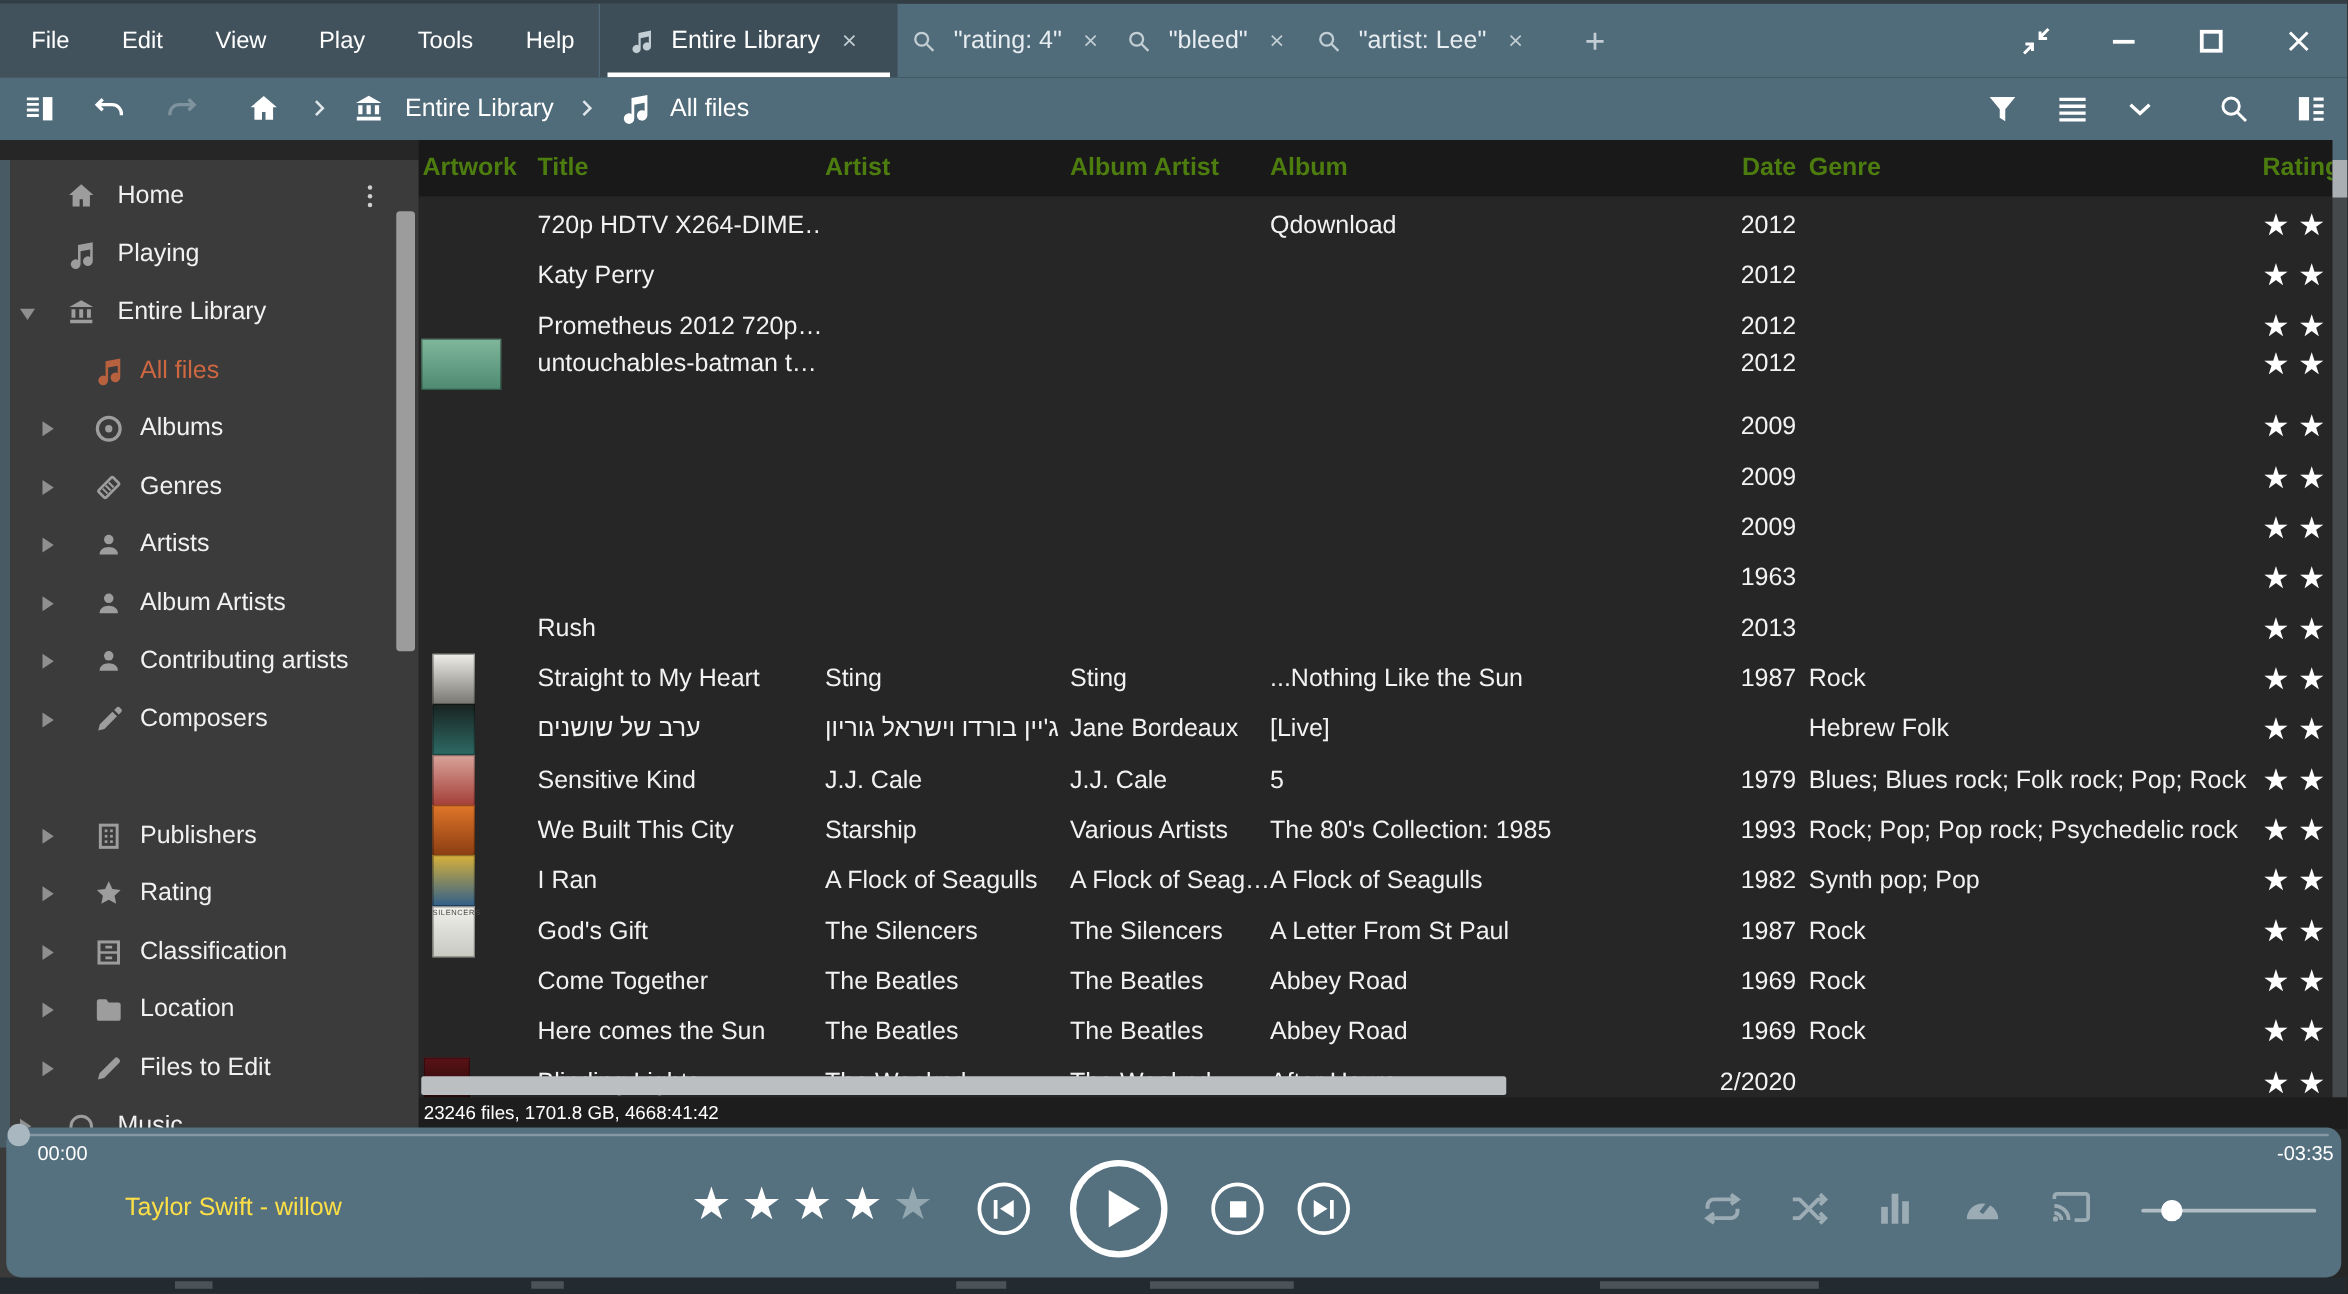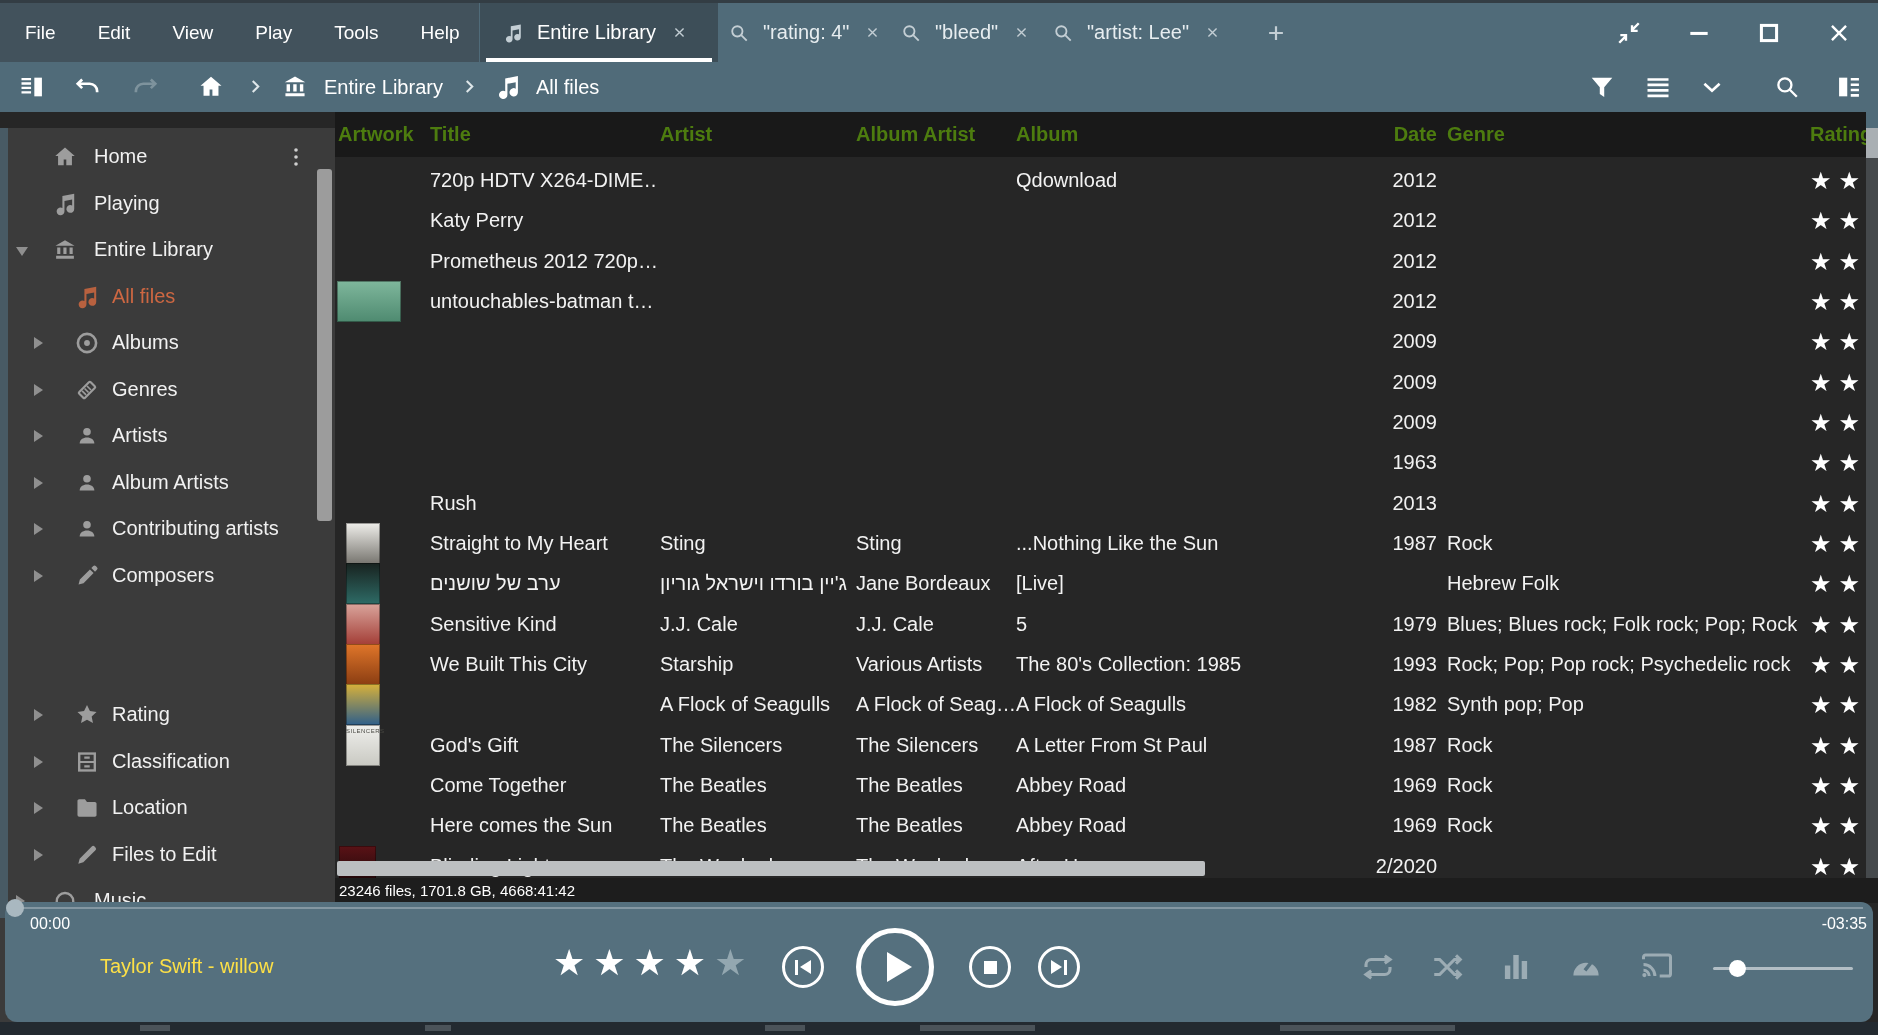--- a/index.html
+++ b/index.html
@@ -366,20 +366,35 @@
     </div>
     <div class="side-item" style="top: 424.5px;">
       <span class="tri col" style="left: 34px;"></span>
       <span class="sic" style="left: 74px;">
         <svg viewBox="0 0 24 24" fill="currentColor">
           <path d="M4.2 19.8l1.2-4.6 9.3-9.3 3.4 3.4-9.3 9.3zM16 4.6l1.8-1.8a1.6 1.6 0 0 1 2.3 0l1.1 1.1a1.6 1.6 0 0 1 0 2.3L19.4 8z"></path>
         </svg>
       </span>
       <span class="slb" style="left: 112px;">Composers</span>
     </div>
+    <div class="side-item" style="top: 517.5px;">
+      <span class="tri col" style="left: 34px;"></span>
+      <span class="sic" style="left: 74px;">
+        <svg viewBox="0 0 24 24" fill="currentColor">
+          <rect x="5.8" y="3.8" width="12.4" height="16.4" fill="none" stroke="currentColor" stroke-width="2.2"></rect>
+          <rect x="9" y="7" width="2" height="2"></rect>
+          <rect x="13" y="7" width="2" height="2"></rect>
+          <rect x="9" y="11" width="2" height="2"></rect>
+          <rect x="13" y="11" width="2" height="2"></rect>
+          <rect x="9" y="15" width="2" height="2"></rect>
+          <rect x="13" y="15" width="2" height="2"></rect>
+        </svg>
+      </span>
+      <span class="slb" style="left: 112px;">Publishers</span>
+    </div>
     <div class="side-item" style="top: 564px;">
       <span class="tri col" style="left: 34px;"></span>
       <span class="sic" style="left: 74px;">
         <svg viewBox="0 0 24 24" fill="currentColor">
           <path d="M12 2.8l2.7 5.6 6.1.8-4.5 4.2 1.2 6-5.5-3-5.5 3 1.2-6L3.2 9.2l6.1-.8z"></path>
         </svg>
       </span>
       <span class="slb" style="left: 112px;">Rating</span>
     </div>
     <div class="side-item" style="top: 610.5px;">
@@ -445,21 +460,21 @@
     <div class="row" style="top: 43px;">
       <div class="cell c-title">Katy Perry</div>
       <div class="cell c-date">2012</div>
       <div class="cell c-rating">★★</div>
     </div>
     <div class="row" style="top: 84px;">
       <div class="cell c-title">Prometheus 2012 720p…</div>
       <div class="cell c-date">2012</div>
       <div class="cell c-rating">★★</div>
     </div>
-    <div class="row" style="top: 124px;">
+    <div class="row" style="top: 114px;">
       <div class="art" style="left: 2px; width: 64px; background: linear-gradient(rgb(127, 183, 156), rgb(78, 138, 112));"></div>
       <div class="cell c-title">untouchables-batman t…</div>
       <div class="cell c-date">2012</div>
       <div class="cell c-rating">★★</div>
     </div>
     <div class="row" style="top: 164px;">
       <div class="cell c-date">2009</div>
       <div class="cell c-rating">★★</div>
     </div>
     <div class="row" style="top: 205px;">
@@ -513,20 +528,21 @@
       <div class="cell c-title">We Built This City</div>
       <div class="cell c-artist">Starship</div>
       <div class="cell c-aartist">Various Artists</div>
       <div class="cell c-album">The 80's Collection: 1985</div>
       <div class="cell c-date">1993</div>
       <div class="cell c-genre">Rock; Pop; Pop rock; Psychedelic rock</div>
       <div class="cell c-rating">★★</div>
     </div>
     <div class="row" style="top: 527px;">
       <div class="art" style="left: 11px; width: 34px; background: linear-gradient(rgb(216, 177, 58), rgb(47, 95, 138));"></div>
+      <div class="cell c-title">I Ran</div>
       <div class="cell c-artist">A Flock of Seagulls</div>
       <div class="cell c-aartist">A Flock of Seag…</div>
       <div class="cell c-album">A Flock of Seagulls</div>
       <div class="cell c-date">1982</div>
       <div class="cell c-genre">Synth pop; Pop</div>
       <div class="cell c-rating">★★</div>
     </div>
     <div class="row" style="top: 568px;">
       <div class="art" style="left: 11px; width: 34px; background: linear-gradient(rgb(239, 239, 236), rgb(201, 201, 194));">
         <div class="artlabel">SILENCERS</div>

